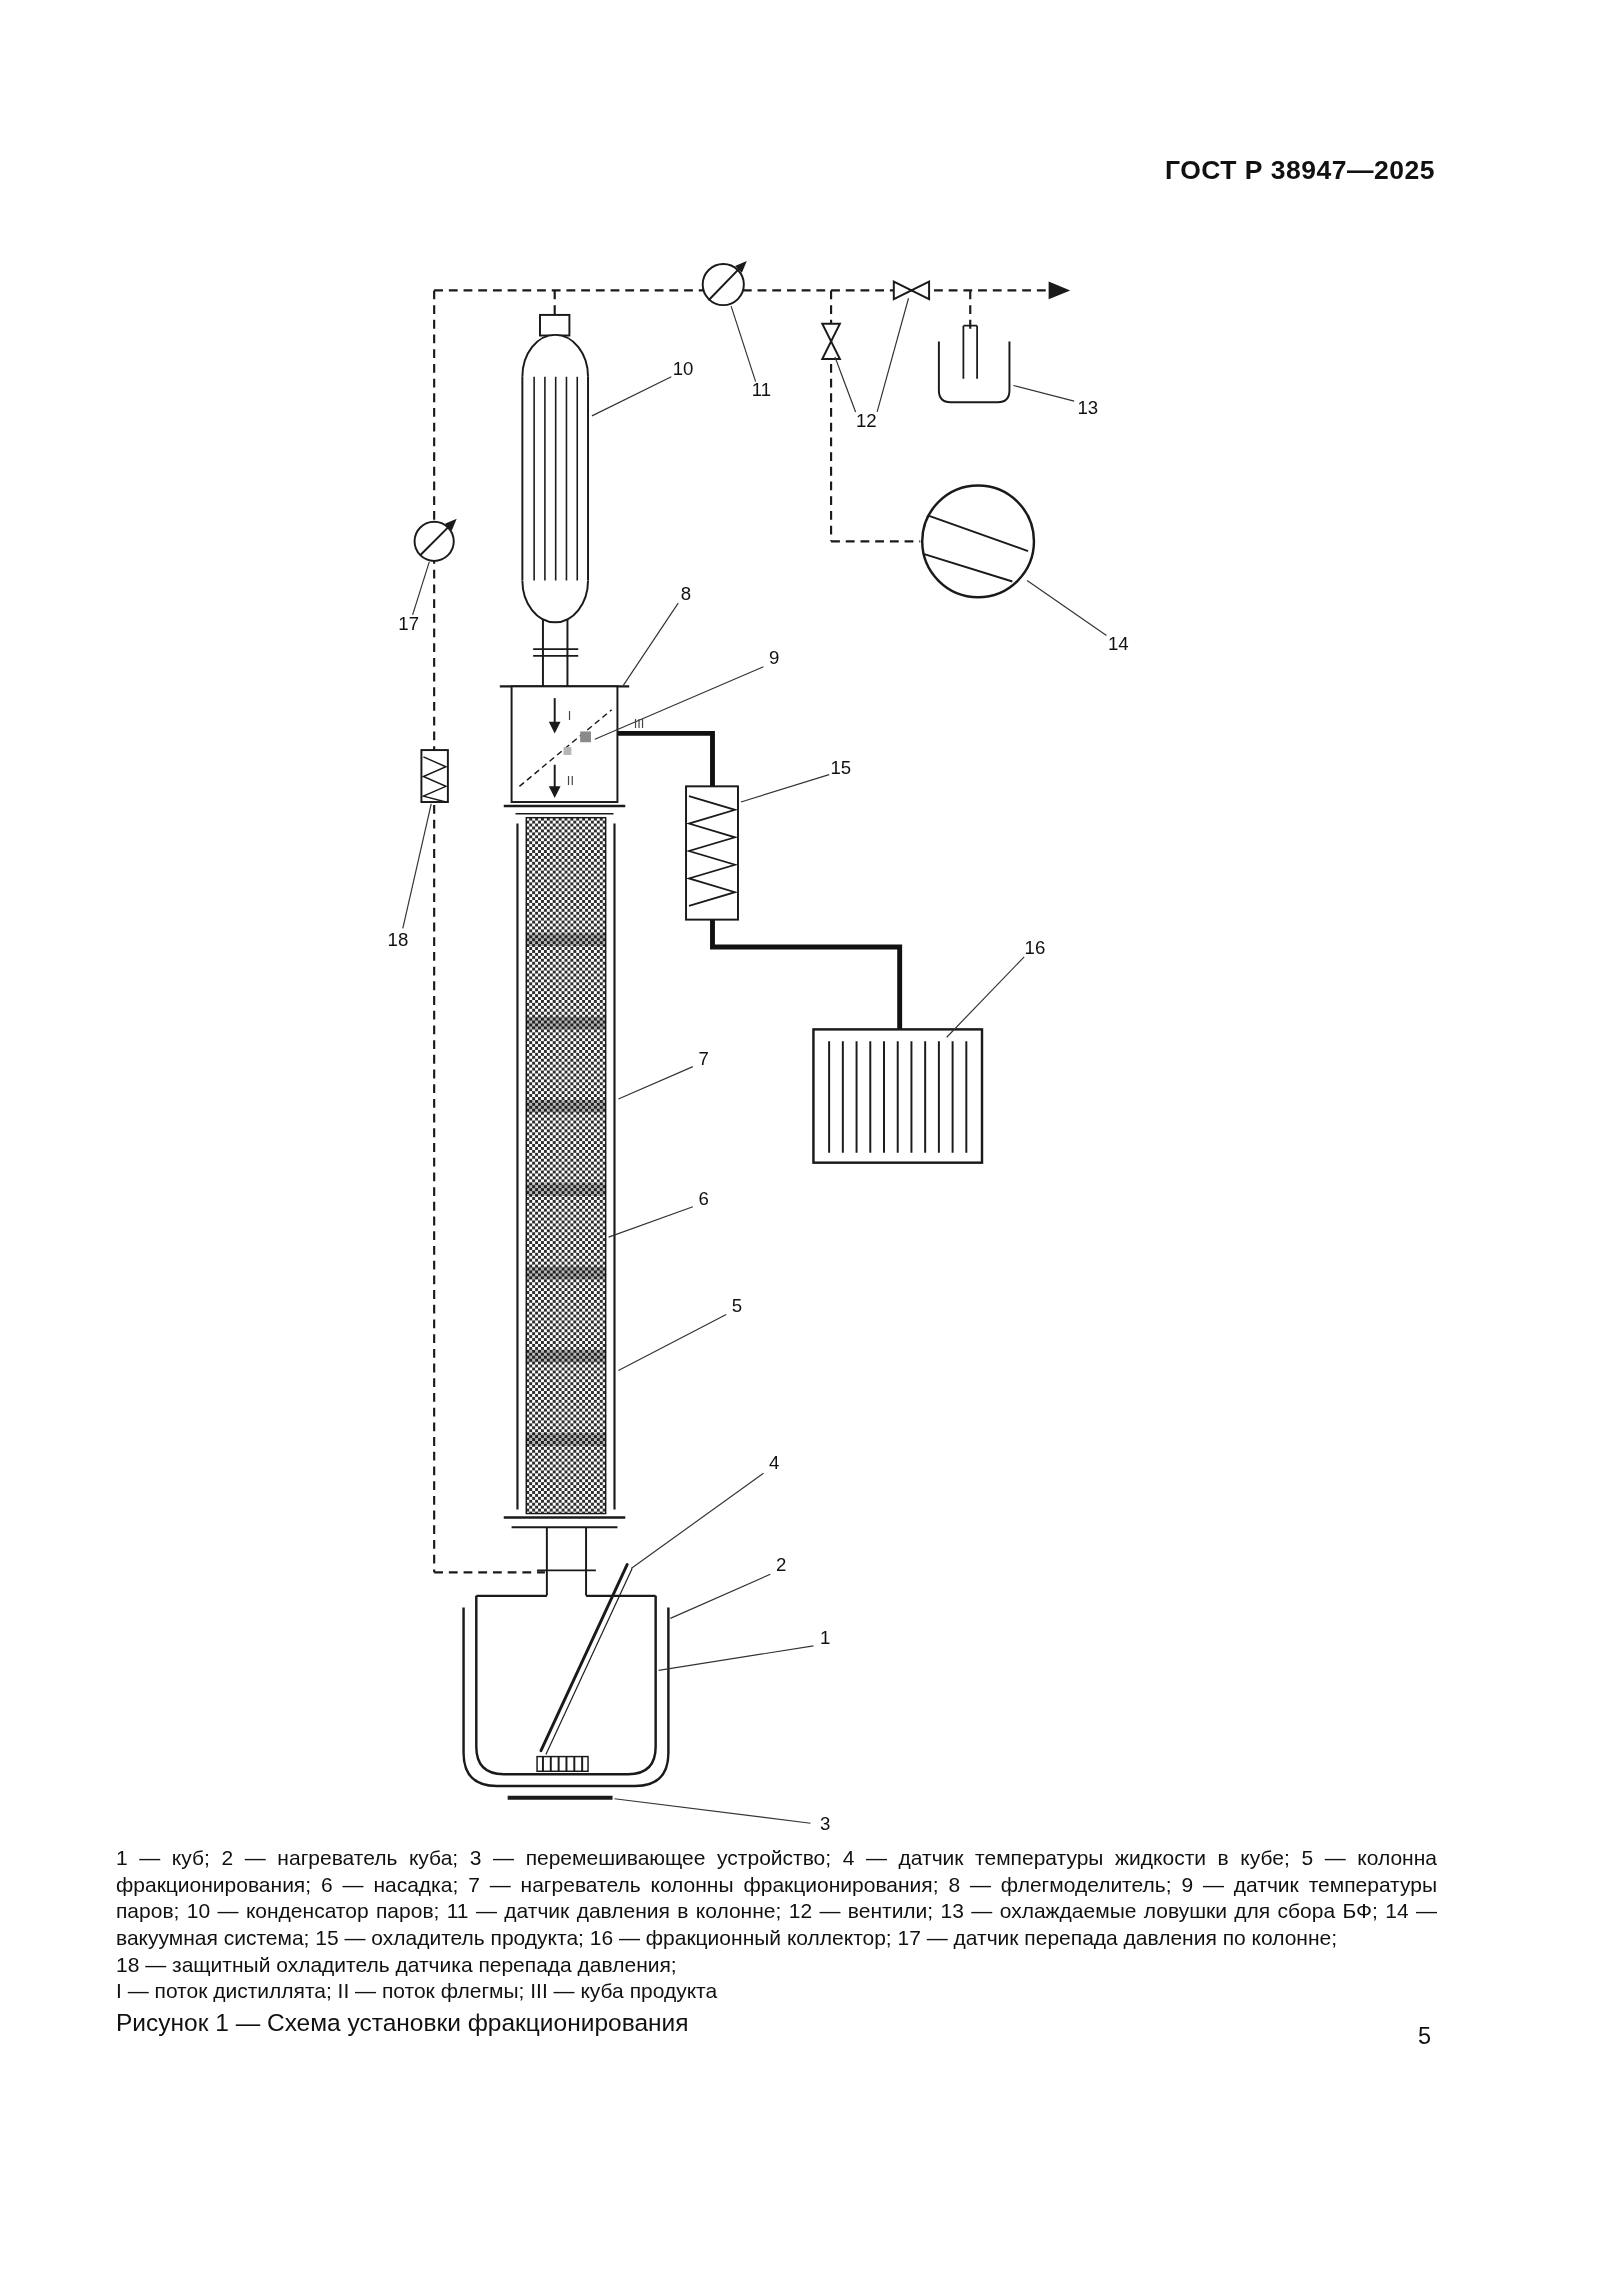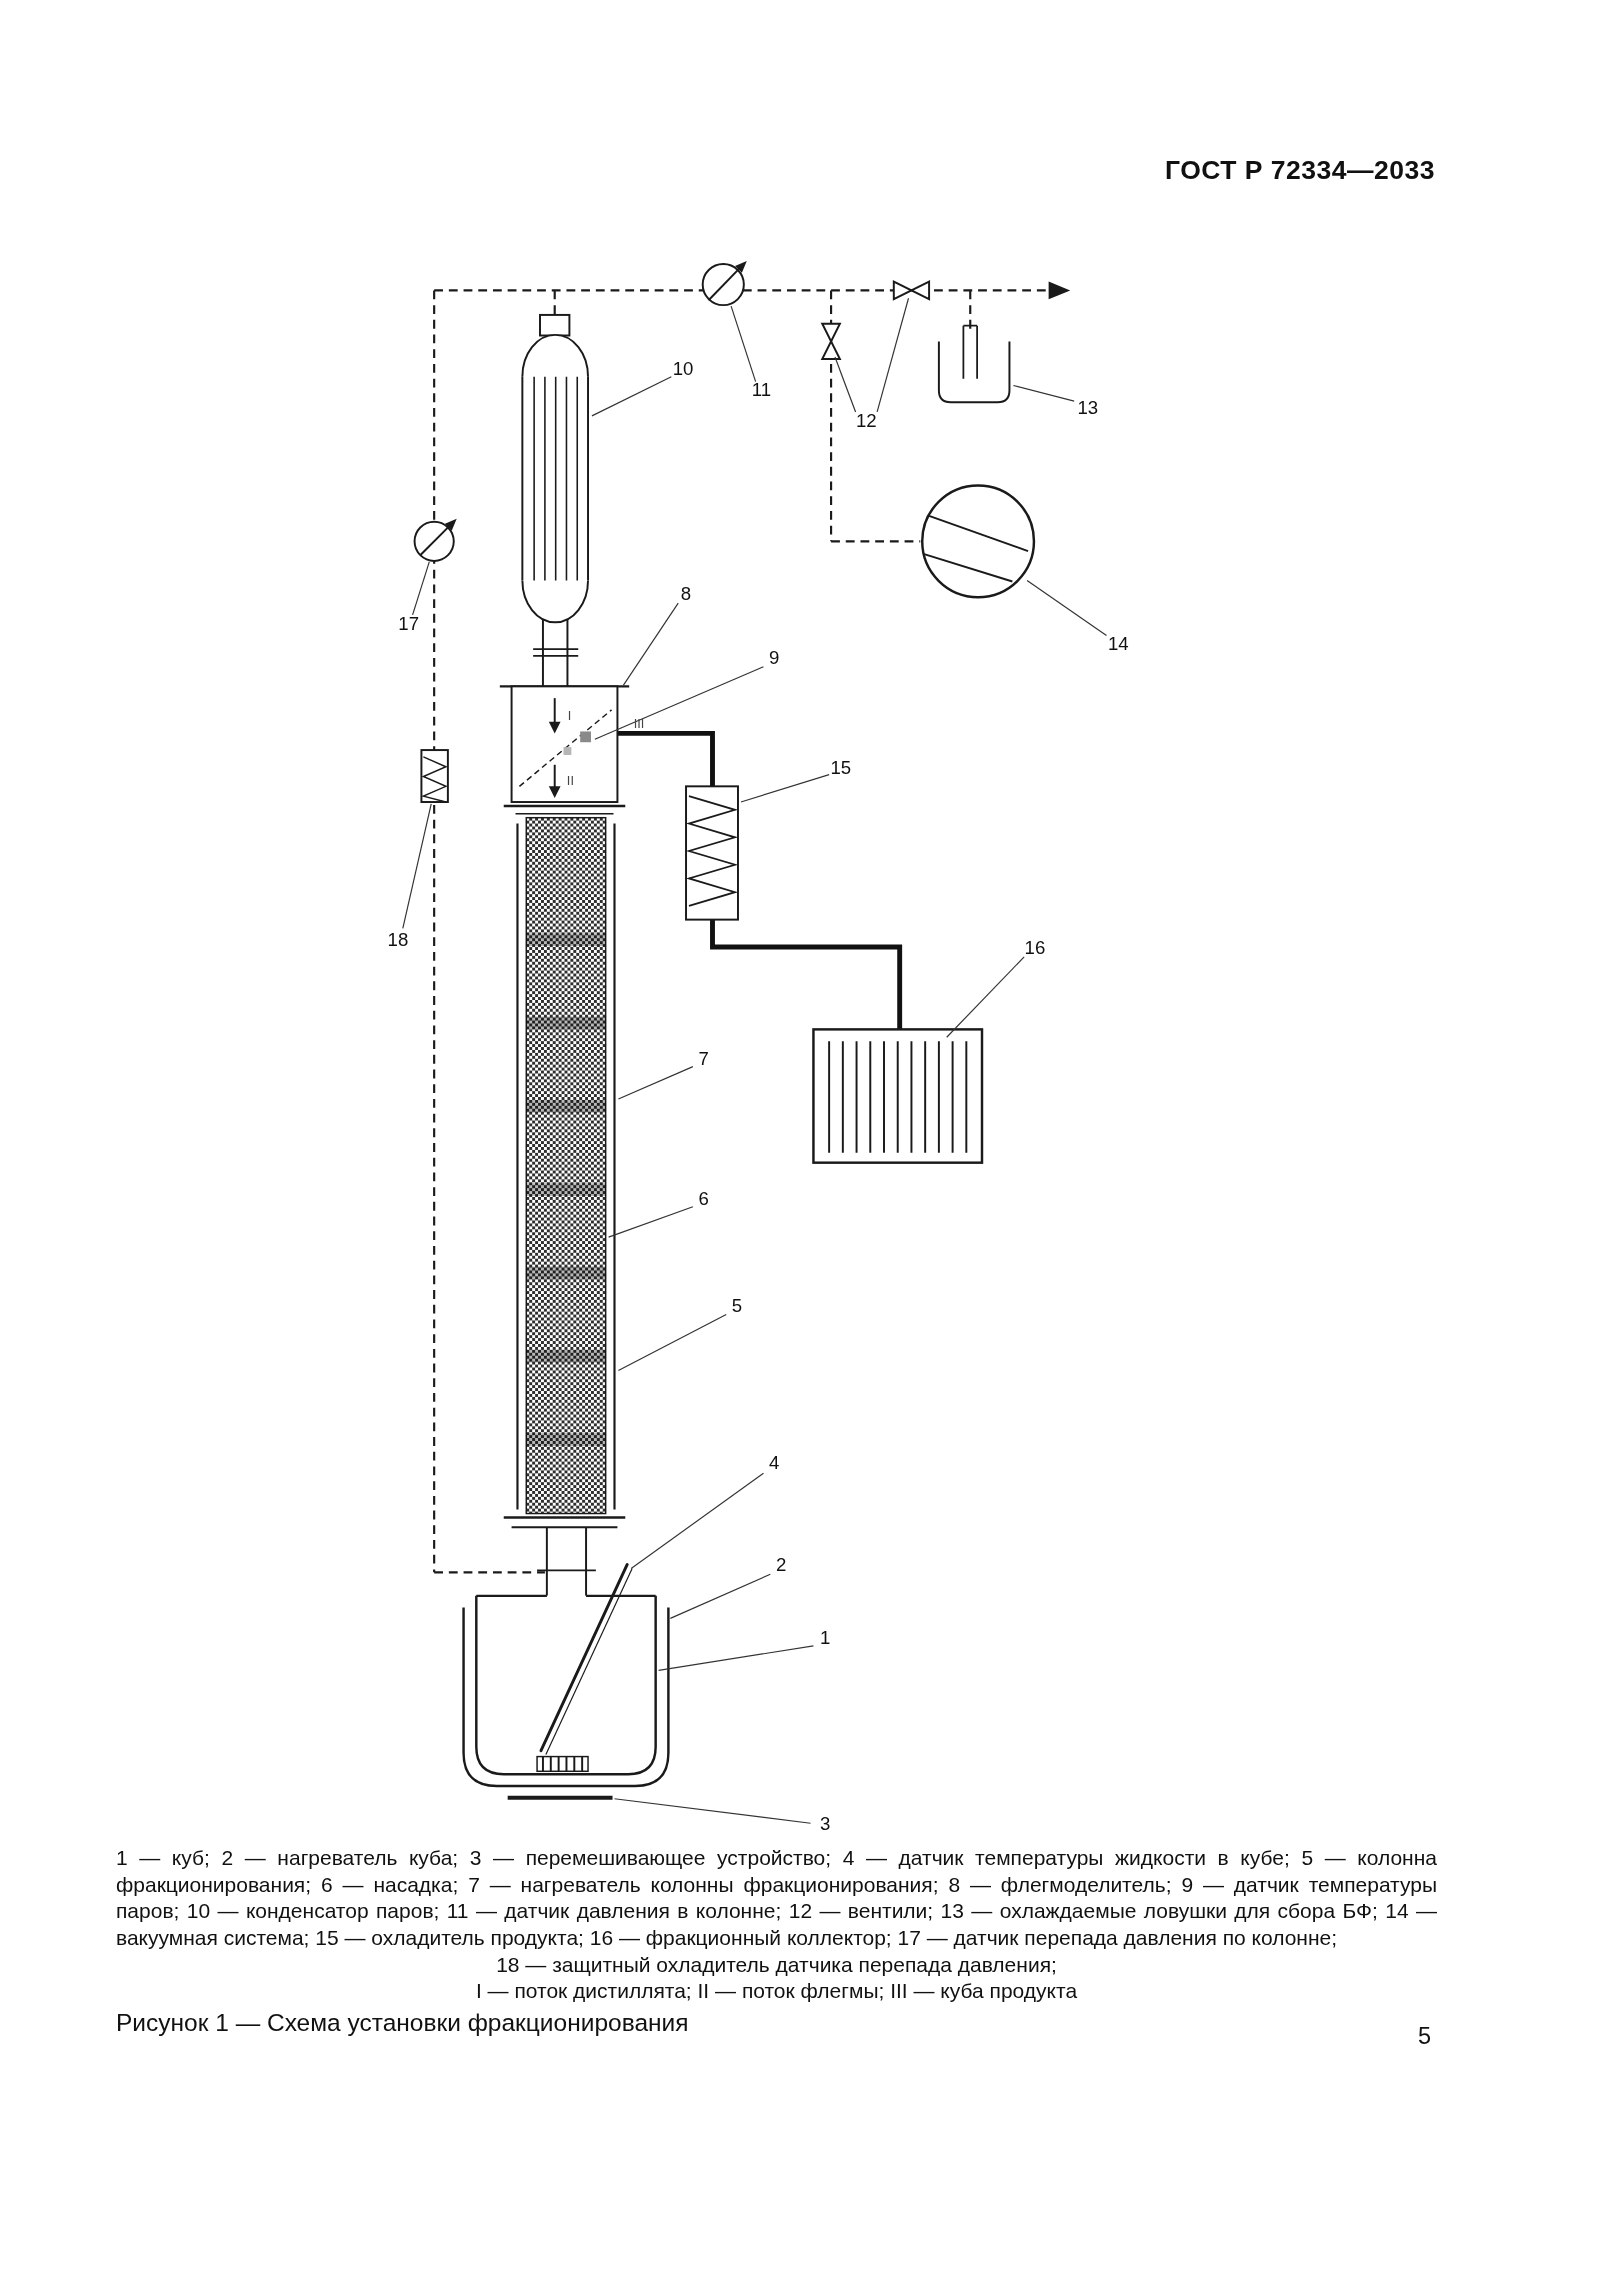--- a/index.html
+++ b/index.html
@@ -20,40 +20,40 @@
     letter-spacing:0.5px;
   }
   .diagram-svg{position:absolute;left:0;top:0;}
   .legend{
     position:absolute;
     left:116px;top:1845px;width:1321px;
     font-size:21px;line-height:1.27;
   }
   .legend p{margin:0;}
   .legend .just{text-align:justify;}
-  .legend .cent{text-align:center;}
+  .legend .cent{text-align:left;}
   .figure-caption{
     position:absolute;
     left:116px;top:2009px;width:1321px;
     text-align:left;
     font-size:24.5px;
   }
   .page-number{
     position:absolute;
     left:1372px;top:2023px;width:59px;
     text-align:right;
     font-size:23.5px;
   }
 </style>
 </head>
 <body>
 
 <div class="page">
 
-  <div class="doc-header">ГОСТ Р 72334—2033</div>
+  <div class="doc-header">ГОСТ Р 38947—2025</div>
 
   <svg class="diagram-svg" width="1621" height="2293" viewBox="0 0 1654 2339" xmlns="http://www.w3.org/2000/svg">
 
     <defs>
       <pattern id="pk" width="6" height="6" patternUnits="userSpaceOnUse">
         <rect width="6" height="6" fill="#ffffff"></rect>
         <rect width="3" height="3" fill="#2e2e2e"></rect>
         <rect x="3" y="3" width="3" height="3" fill="#2e2e2e"></rect>
       </pattern>
     </defs>

